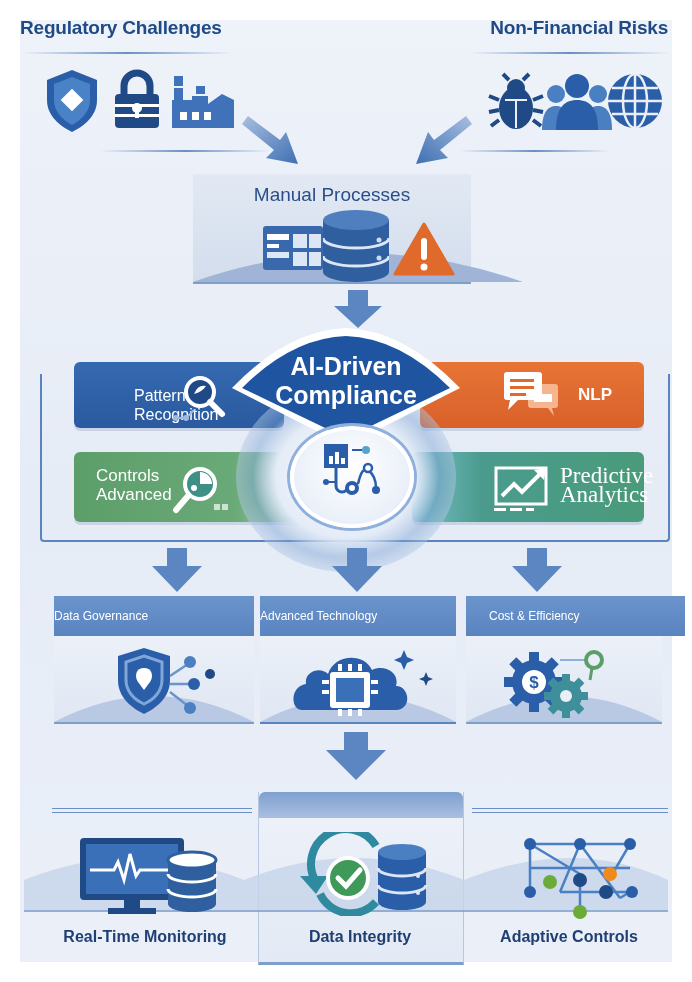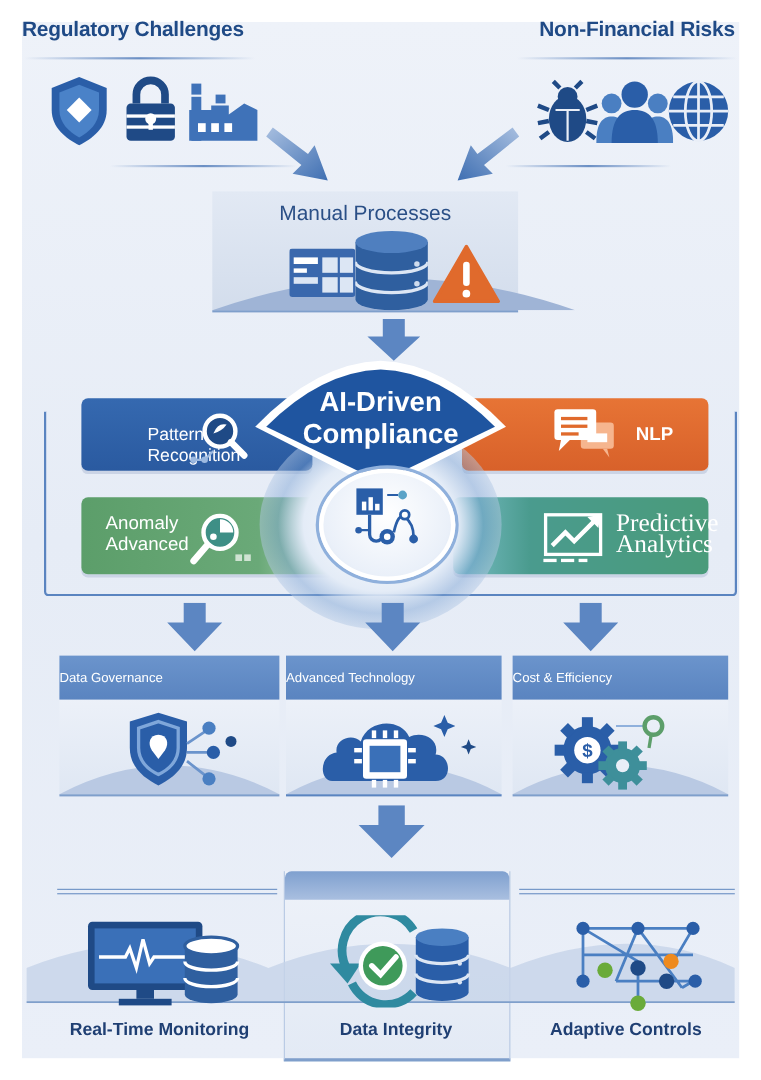--- a/index.html
+++ b/index.html
@@ -172,21 +172,21 @@
         <path d="M8 32 L6 42 L16 32 Z" fill="#fff"></path>
         <rect x="8" y="11" width="24" height="3" fill="#e06a2c"></rect>
         <rect x="8" y="18" width="24" height="3" fill="#e06a2c"></rect>
         <rect x="8" y="25" width="16" height="3" fill="#e06a2c"></rect>
         <rect x="32" y="26" width="18" height="8" fill="#fff"></rect>
       </svg>
   </div>
   <div class="abs" style="left:158px;top:23px;font-size:17px;">NLP</div>
 </div>
 <div class="feat" style="left:74px;top:452px;width:230px;height:70px;background:linear-gradient(90deg,#5c9e6a 0%,#6aa978 70%,#b8d8bf 100%);">
-  <div class="abs" style="left:22px;top:14px;font-size:17px;font-weight:normal;"><span>Anomaly</span><br><span>Advanced</span></div>
+  <div class="abs" style="left:22px;top:14px;font-size:17px;font-weight:normal;"><span>Controls</span><br><span>Advanced</span></div>
   <div class="abs" style="left:98px;top:8px;">
     <svg width="64" height="58" viewBox="0 0 64 58">
         <circle cx="28" cy="24" r="15" fill="#3e8f86" stroke="#fff" stroke-width="4"></circle>
         <path d="M28 24 V12 A12 12 0 0 1 40 24 Z" fill="#fff"></path>
         <circle cx="22" cy="28" r="3" fill="#fff"></circle>
         <line x1="16" y1="36" x2="4" y2="50" stroke="#fff" stroke-width="6" stroke-linecap="round"></line>
         <rect x="42" y="44" width="6" height="6" fill="#cfe3d2"></rect>
         <rect x="50" y="44" width="6" height="6" fill="#cfe3d2"></rect>
       </svg>
   </div>
@@ -291,21 +291,21 @@
           <rect x="30" y="46" width="7" height="4"></rect>
           <rect x="79" y="36" width="7" height="4"></rect>
           <rect x="79" y="46" width="7" height="4"></rect>
         </g>
         <path d="M112 6 L115 13 L122 16 L115 19 L112 26 L109 19 L102 16 L109 13 Z" fill="#2a5ea8"></path>
         <path d="M134 28 L136 33 L141 35 L136 37 L134 42 L132 37 L127 35 L132 33 Z" fill="#1f4a86"></path>
       </svg>
   </div>
 </div>
 <div class="abs" style="left:466px;top:596px;width:196px;height:126px;background:linear-gradient(180deg,#f2f5fb,#dfe7f3);border-bottom:2px solid #7f9fcb;">
-  <div class="abs box-title" style="left:0;top:0;width:196px;height:40px;line-height:40px;background:linear-gradient(180deg,#6b94cc,#5a84c0);">Cost &amp; Efficiency</div>
+  <div class="abs box-title" style="left:0;top:0;width:196px;height:40px;line-height:40px;background:linear-gradient(180deg,#6b94cc,#5a84c0);padding-left:23px;">Cost &amp; Efficiency</div>
   <svg class="abs" style="left:0;top:84px;" width="196" height="42" viewBox="0 0 196 42">
       <path d="M0 42 Q98 -10 196 42 Z" fill="#b9c9e3"></path>
     </svg>
   <div class="abs" style="left:38px;top:50px;">
     <svg width="110" height="72" viewBox="0 0 110 72">
         <g fill="#2a5ea8">
           <circle cx="30" cy="36" r="22"></circle>
           <g transform="translate(30 36)">
             <rect x="-5" y="-30" width="10" height="10"></rect>
             <rect x="-5" y="20" width="10" height="10"></rect>

